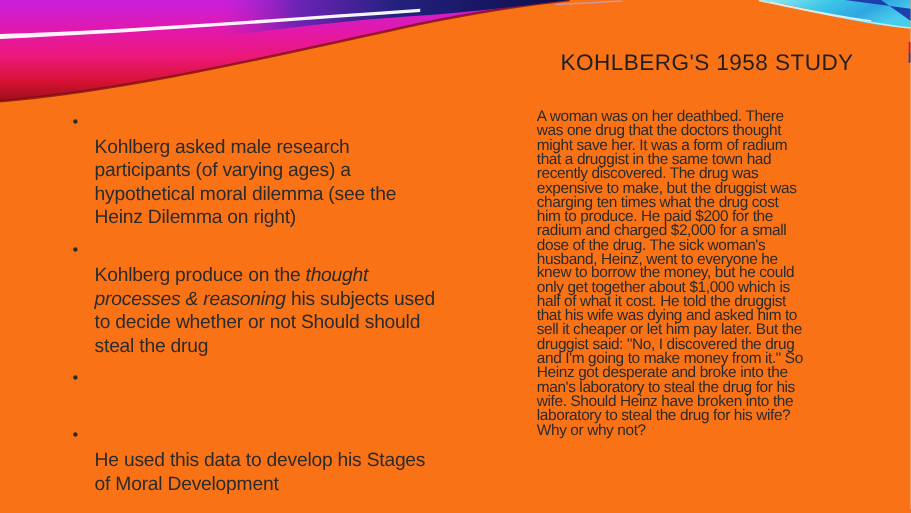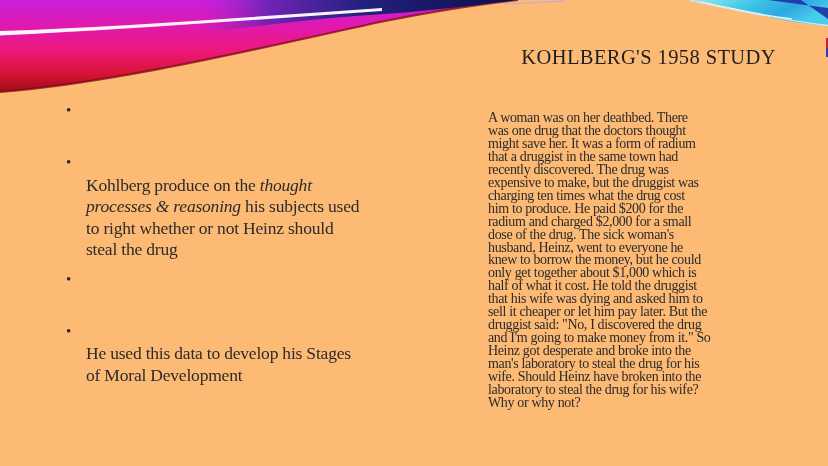--- a/index.html
+++ b/index.html
@@ -1,21 +1,21 @@
 <!DOCTYPE html>
 <html><head>
 <meta charset="utf-8">
 <style>
   html,body { margin:0; padding:0; background:#e8e8e8; }
   .slide {
     position:relative;
     width:828px; height:466px;
-    background:#fdba74;
+    background:#f97316;
     overflow:hidden;
-    font-family:Liberation Serif, serif;
+    font-family:Liberation Sans, sans-serif;
     margin:0 auto;
   }
   .deco { position:absolute; top:0; left:0; width:828px; height:100px; pointer-events:none; }
   .edge-sliver { position:absolute; right:0; width:2.5px; }
   .edge-sliver.red  { top:38px; height:10px; background:#c2223a; }
   .edge-sliver.blue { top:48px; height:9px;  background:#2b3fb4; }
   .title {
     position:absolute;
     top:46px; right:52px;
     margin:0;
@@ -50,21 +50,20 @@
   .bullets em { font-style:italic; }
   .heinz {
     position:absolute;
     left:488px; top:99px;
     width:330px;
     color:#2b2b2b;
     font-size:14px;
     line-height:12.95px;
     letter-spacing:-0.35px;
     white-space:pre-line;
-    margin-top:13px;
   }
 </style>
 </head>
 <body>
 
 <div class="slide">
 
   <svg class="deco" viewBox="0 0 828 100" xmlns="http://www.w3.org/2000/svg" aria-hidden="true">
     <defs>
       <linearGradient id="pinkGrad" x1="0" y1="0" x2="0" y2="1">
@@ -104,26 +103,29 @@
     <path d="M690 0.5 C725 7 770 19 828 25.5" fill="none" stroke="#cdeef5" stroke-width="1.4" stroke-opacity="0.9"></path>
   </svg>
 
   <div class="edge-sliver red"></div>
   <div class="edge-sliver blue"></div>
 
   <h1 class="title">KOHLBERG'S 1958 STUDY</h1>
 
   <ul class="bullets">
     <li>
-      <span class="marker">•</span><em></em><span></span>
+      <span class="marker">•</span><span>Kohlberg asked male research
+participants (of varying ages)  a
+hypothetical moral dilemma (see the
+Heinz Dilemma on right)</span><em></em><span></span>
     </li>
     <li>
       <span class="marker">•</span><span>Kohlberg produce on the </span><em>thought
 processes &amp; reasoning</em><span> his subjects used
-to right whether or not Heinz should
+to decide whether or not Should should
 steal the drug</span>
     </li>
     <li>
       <span class="marker">•</span><em></em><span></span>
     </li>
     <li>
       <span class="marker">•</span><span>He used this data to develop his Stages
 of Moral Development</span><em></em><span></span>
     </li>
   </ul>

